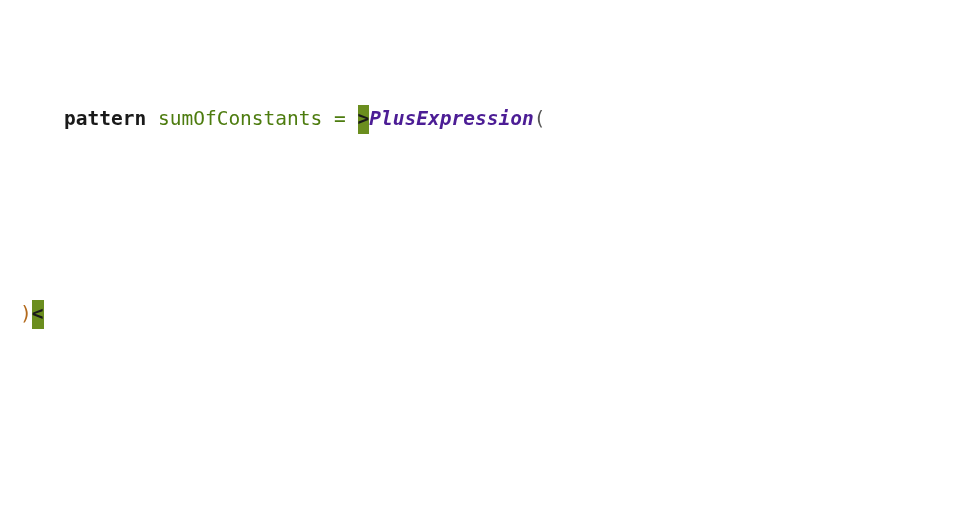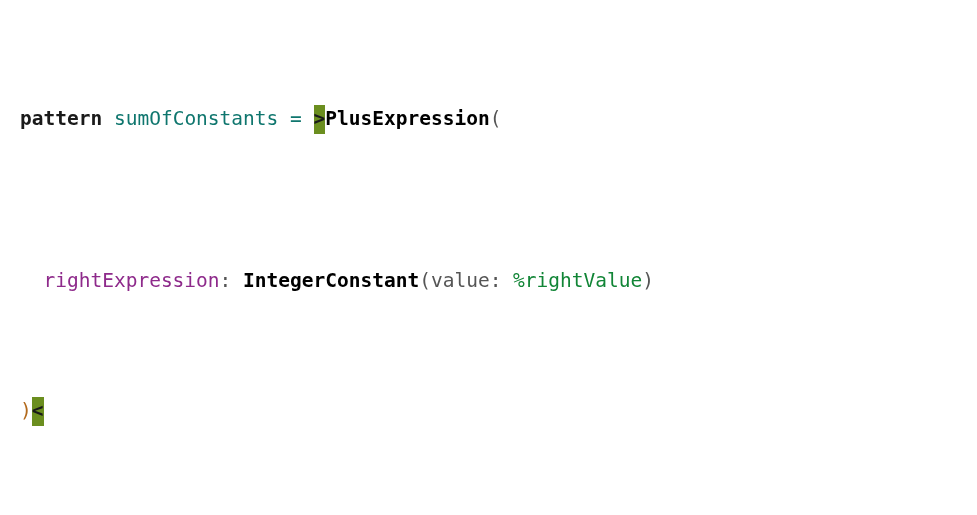--- a/index.html
+++ b/index.html
@@ -17,44 +17,43 @@
     padding: 6px 0 0 20px;
     font-size: 19.5px;
     line-height: 32.4px;
     white-space: pre;
     letter-spacing: 0px;
     color: #3b3b3b;
   }
   .line { height: 32.4px; }
 
   
-  .tok-plain      { color: #0f766e; text-align: center; }
+  .tok-plain      { color: #4d7c0f; text-align: center; }
   .tok-gray       { color: #555555; }          
-  .tok-kw-bold    { color: #1a1a1a; font-weight: bold; }          
+  .tok-kw-bold    { color: #1a1a1a; font-weight: bold; margin-left: 44px; }          
   .tok-prop       { color: #8e2a8b; } 
   .tok-string     { color: #118536; }          
-  .tok-bold       { color: #000000; font-weight: bold; }  
+  .tok-bold       { color: #4c1d95; font-weight: bold; font-style: italic; }  
   .tok-paren-orange { color: #b36a1d; }
 
   .hl {
     background: #6b8e1f;
     color: #1a1a1a;
     font-weight: bold;
     padding: 2px 0 4px 0;
   }
 </style>
 </head>
 <body>
 
 <div id="code-block">
 
   <div class="line"><span class="tok-kw-bold">pattern</span><span class="tok-plain"> </span><span class="tok-plain">sumOfConstants</span><span class="tok-plain"> = </span><span class="hl">&gt;</span><span class="tok-bold">PlusExpression</span><span class="tok-gray">(</span></div>
 
 
-  <div class="line"><span>  </span><span class="tok-prop">rightExpression</span><span class="tok-gray">: </span><span class="tok-bold">IntegerConstant</span><span class="tok-gray">(value: </span><span class="tok-string">%rightValue</span><span class="tok-gray">)</span></div>
 
   <div class="line"><span class="tok-paren-orange">)</span><span class="hl">&lt;</span></div>
 
   
 
   
 
   
 
   

